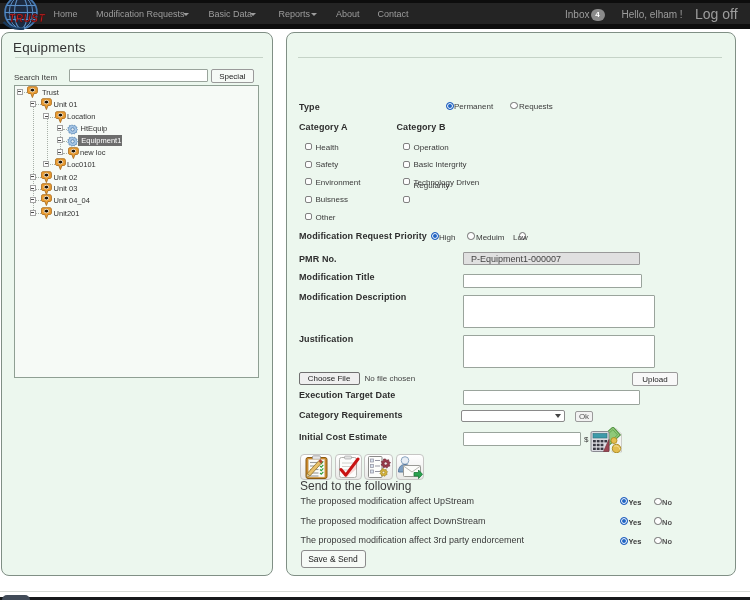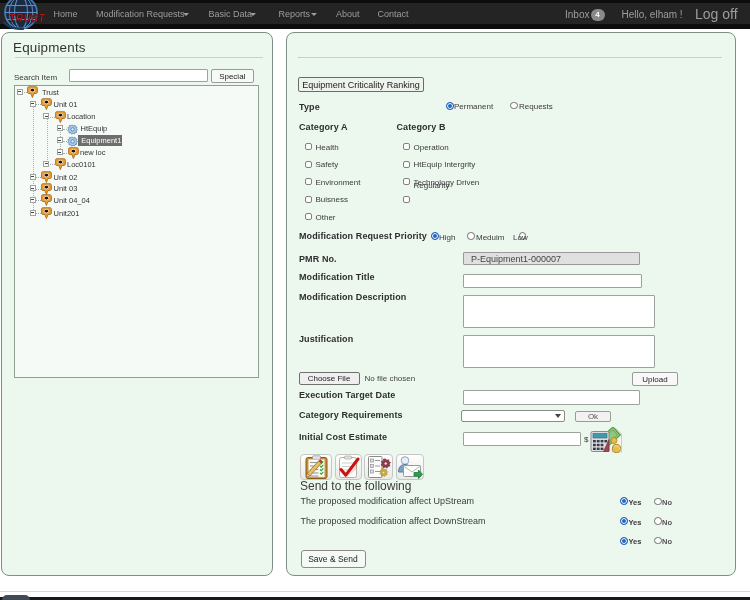--- a/index.html
+++ b/index.html
@@ -156,42 +156,41 @@
   <div class="selrow" style="left:78.3px;top:135.3px;width:43.5px;height:11px">Equipment1</div>
   <span class="trow" style="left:80px;top:149px">new loc</span>
   <span class="trow" style="left:67px;top:160.8px">Loc0101</span>
   <span class="trow" style="left:53.6px;top:173.5px">Unit 02</span>
   <span class="trow" style="left:53.6px;top:185.2px">Unit 03</span>
   <span class="trow" style="left:53.6px;top:196.5px">Unit 04_04</span>
   <span class="trow" style="left:53.6px;top:209.7px">Unit201</span>
 
   <div class="panel" id="rpanel"></div>
   <div class="prule" style="left:298px;top:56.5px;width:424px"></div>
-  <div class="btn" style="left:298px;top:77px;width:126px;height:15px;line-height:14px;font-size:9px;border-color:#6b6b6b;background:#eef3ee;border-radius:2px">Equipment Criticality Ranking</div>
   <span class="blbl" style="left:299px;top:102.5px">Type</span>
   <div class="rdon" style="left:445.5px;top:101.5px"></div>
   <span class="t8" style="left:454px;top:102px">Permanent</span>
   <div class="rd" style="left:510px;top:101.8px"></div>
   <span class="t8" style="left:519px;top:102px">Requests</span>
   <span class="blbl" style="left:299px;top:123px">Category A</span>
   <span class="blbl" style="left:396.5px;top:123px">Category B</span>
   <div class="cb" style="left:304.5px;top:143.4px"></div>
     <span class="t8" style="left:315.5px;top:143px">Health</span>
   <div class="cb" style="left:304.5px;top:160.8px"></div>
     <span class="t8" style="left:315.5px;top:160.4px">Safety</span>
   <div class="cb" style="left:304.5px;top:178.1px"></div>
     <span class="t8" style="left:315.5px;top:177.7px">Environment</span>
   <div class="cb" style="left:304.5px;top:195.5px"></div>
     <span class="t8" style="left:315.5px;top:195.1px">Buisness</span>
   <div class="cb" style="left:304.5px;top:212.9px"></div>
     <span class="t8" style="left:315.5px;top:212.5px">Other</span>
   <div class="cb" style="left:402.5px;top:143.4px"></div>
     <span class="t8" style="left:413.5px;top:143px">Operation</span>
   <div class="cb" style="left:402.5px;top:160.8px"></div>
-    <span class="t8" style="left:413.5px;top:160.4px">HtEquip Intergrity</span>
+    <span class="t8" style="left:413.5px;top:160.4px">Basic Intergrity</span>
   <div class="cb" style="left:402.5px;top:178.1px"></div>
     <span class="t8" style="left:413.5px;top:177.7px">Technology Driven</span>
   <div class="cb" style="left:402.5px;top:195.5px"></div>
     <span class="t8" style="left:413.5px;top:181px">Regularity</span>
   <span class="blbl" style="left:299px;top:231.5px">Modification Request Priority</span>
   <div class="rdon" style="left:430.5px;top:232px"></div>
   <span class="t8" style="left:439px;top:232.5px">High</span>
   <div class="rd" style="left:467.3px;top:232.3px"></div>
   <span class="t8" style="left:476px;top:232.5px">Meduim</span>
   <div class="rd" style="left:518.8px;top:232.3px"></div>
@@ -206,21 +205,21 @@
   <span class="blbl" style="left:299px;top:334.5px">Justification</span>
   <div class="inp" style="left:463px;top:334.5px;width:192px;height:33.5px"></div>
   <div class="btn" style="left:298.5px;top:372px;width:61px;height:12.5px;line-height:11px;background:#efefef;border-color:#707070;border-radius:2px">Choose File</div>
   <span class="t8" style="left:364.5px;top:374px;color:#444">No file chosen</span>
   <div class="btn" style="left:632px;top:372px;width:46px;height:14px;line-height:13px;background:#f8f8f8;border-color:#9a9a9a;border-radius:2px">Upload</div>
   <span class="blbl" style="left:299px;top:391px">Execution Target Date</span>
   <div class="inp" style="left:463px;top:390px;width:177px;height:14.5px"></div>
   <span class="blbl" style="left:299px;top:411px">Category Requirements</span>
   <div class="inp" style="left:461px;top:410px;width:104px;height:11.5px;border-color:#8a8a8a;border-radius:2px"></div>
   <div class="caret" style="left:555px;top:413.5px;border-top-color:#444;border-left-width:3.5px;border-right-width:3.5px;border-top-width:4px;position:absolute"></div>
-  <div class="btn" style="left:575px;top:410.5px;width:36px;height:11px;line-height:10px;background:#f2f2f2;border-color:#9a9a9a;border-radius:2px;color:#555">Ok</div>
+  <div class="btn" style="left:575px;top:410.5px;width:18px;height:11px;line-height:10px;background:#f2f2f2;border-color:#9a9a9a;border-radius:2px;color:#555">Ok</div>
   <span class="blbl" style="left:299px;top:433px">Initial Cost Estimate</span>
   <div class="inp" style="left:463px;top:431.5px;width:118px;height:14.5px"></div>
   <span class="t8" style="left:584px;top:434.5px">$</span>
   <svg class="abs" style="left:590px;top:427px" width="33" height="26" viewBox="0 0 33 26">
     <path d="M26 1.5 L31.5 7 V25 H22 Z" fill="#f4f4f2" stroke="#c4c4be" stroke-width="0.8"></path>
     <g transform="rotate(-42 20 10)">
       <rect x="12" y="4.5" width="17" height="11" fill="#8fc979" stroke="#4e8f3c" stroke-width="1"></rect>
       <rect x="14" y="6.5" width="13" height="7" fill="none" stroke="#5fa34b" stroke-width="0.8"></rect>
     </g>
     <rect x="1" y="4.5" width="18" height="20" rx="1.5" fill="#dcdce2" stroke="#8a8a92" stroke-width="1"></rect>
@@ -316,20 +315,21 @@
   <span class="t8" style="left:300.5px;top:496.8px;font-size:9px">The proposed modification affect UpStream</span>
   <div class="rdon" style="left:620px;top:497.3px"></div>
   <span class="t8" style="left:628.5px;top:498px;font-weight:bold;font-size:7.5px">Yes</span>
   <div class="rd" style="left:654px;top:497.5px"></div>
   <span class="t8" style="left:662px;top:498px;font-weight:bold;font-size:7.5px;color:#555">No</span>
   <span class="t8" style="left:300.5px;top:516.5px;font-size:9px">The proposed modification affect DownStream</span>
   <div class="rdon" style="left:620px;top:517px"></div>
   <span class="t8" style="left:628.5px;top:517.7px;font-weight:bold;font-size:7.5px">Yes</span>
   <div class="rd" style="left:654px;top:517.2px"></div>
   <span class="t8" style="left:662px;top:517.7px;font-weight:bold;font-size:7.5px;color:#555">No</span>
+  <span class="t8" style="left:300.5px;top:536.2px;font-size:9px">The proposed modification affect 3rd party endorcement</span>
   <div class="rdon" style="left:620px;top:536.7px"></div>
   <span class="t8" style="left:628.5px;top:537.4px;font-weight:bold;font-size:7.5px">Yes</span>
   <div class="rd" style="left:654px;top:536.9px"></div>
   <span class="t8" style="left:662px;top:537.4px;font-weight:bold;font-size:7.5px;color:#555">No</span>
   <div class="btn" style="left:300.5px;top:549.5px;width:65px;height:18.5px;line-height:17px;font-size:8.5px">Save &amp; Send</div>
 
   <div id="fhair"></div>
   <div id="fbar"></div>
   <div id="fbarl"></div>
 </div>

